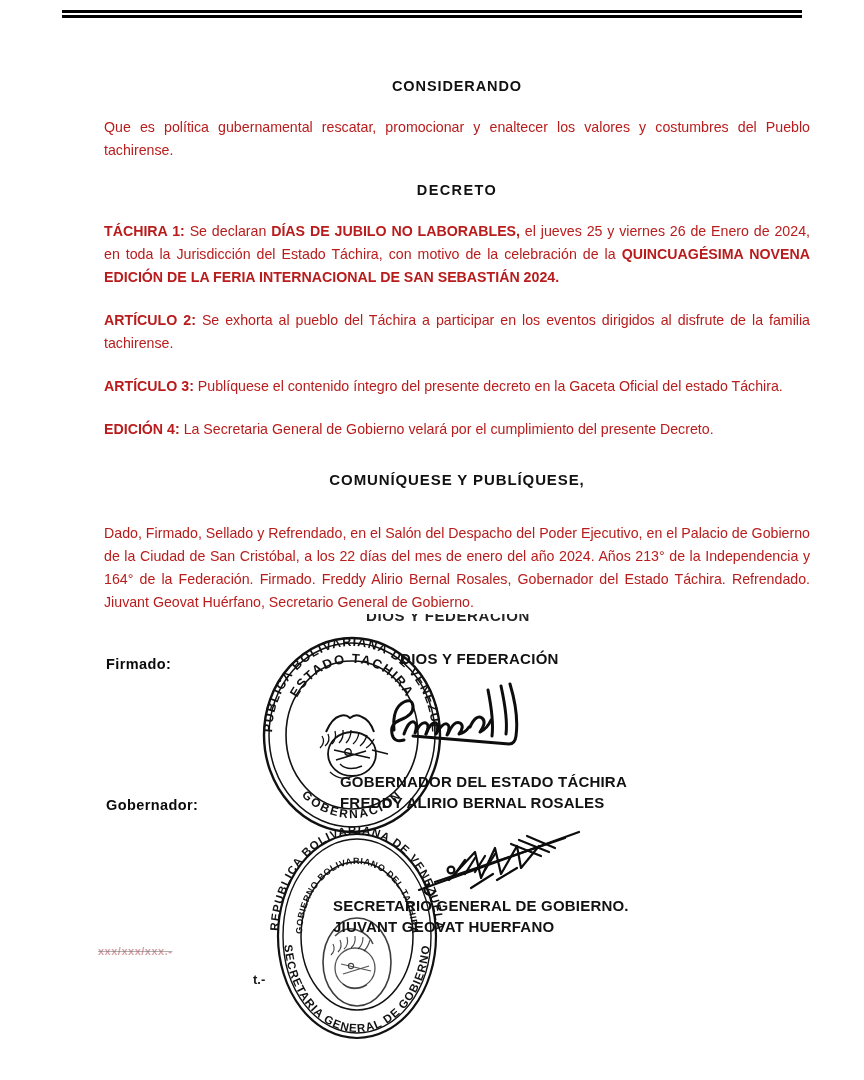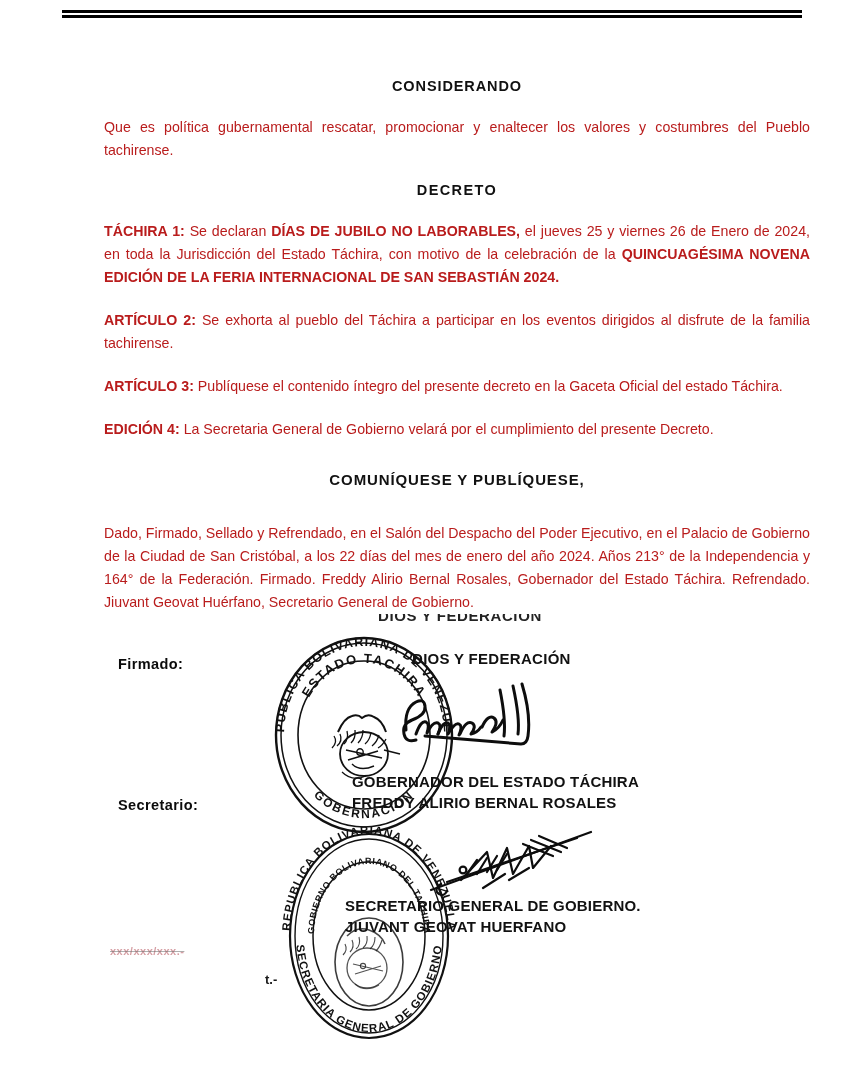--- a/index.html
+++ b/index.html
@@ -73,21 +73,21 @@
 
   .heading.comuniquese {
     margin-top: 30px;
     margin-bottom: 34px;
     font-size: 15px;
   }
 
   
   .sig-zone {
     position: absolute;
-    left: 12px;
+    left: 0;
     top: 612px;
     width: 792px;
     height: 468px;
   }
 
   .label-firmado {
     position: absolute;
     left: 106px;
     top: 44px;
     font-weight: bold;
@@ -221,21 +221,21 @@
   </div>
 
   <div class="sig-zone">
 
     <div class="ghost-dios">
       <span>DIOS Y FEDERACIÓN</span>
     </div>
 
     <div class="label-firmado">Firmado:</div>
 
-    <div class="label-refrendado">Secretario:</div>
+    <div class="label-refrendado">Gobernador:</div>
 
     <div class="dios-line">DIOS Y FEDERACIÓN</div>
 
     <div class="seal gobernacion">
       <svg viewBox="0 0 200 210" width="200" height="210" aria-hidden="true">
         <defs>
           <path id="g-outer" d="M 100,202 m -88,-97 a 88,97 0 1,1 176,0 a 88,97 0 1,1 -176,0"></path>
           <path id="g-outer-txt" d="M 20,105 a 80,89 0 0,1 160,0"></path>
           <path id="g-outer-txt-b" d="M 26,105 a 74,83 0 0,0 148,0"></path>
           <path id="g-inner-txt" d="M 36,105 a 64,72 0 0,1 128,0"></path>

